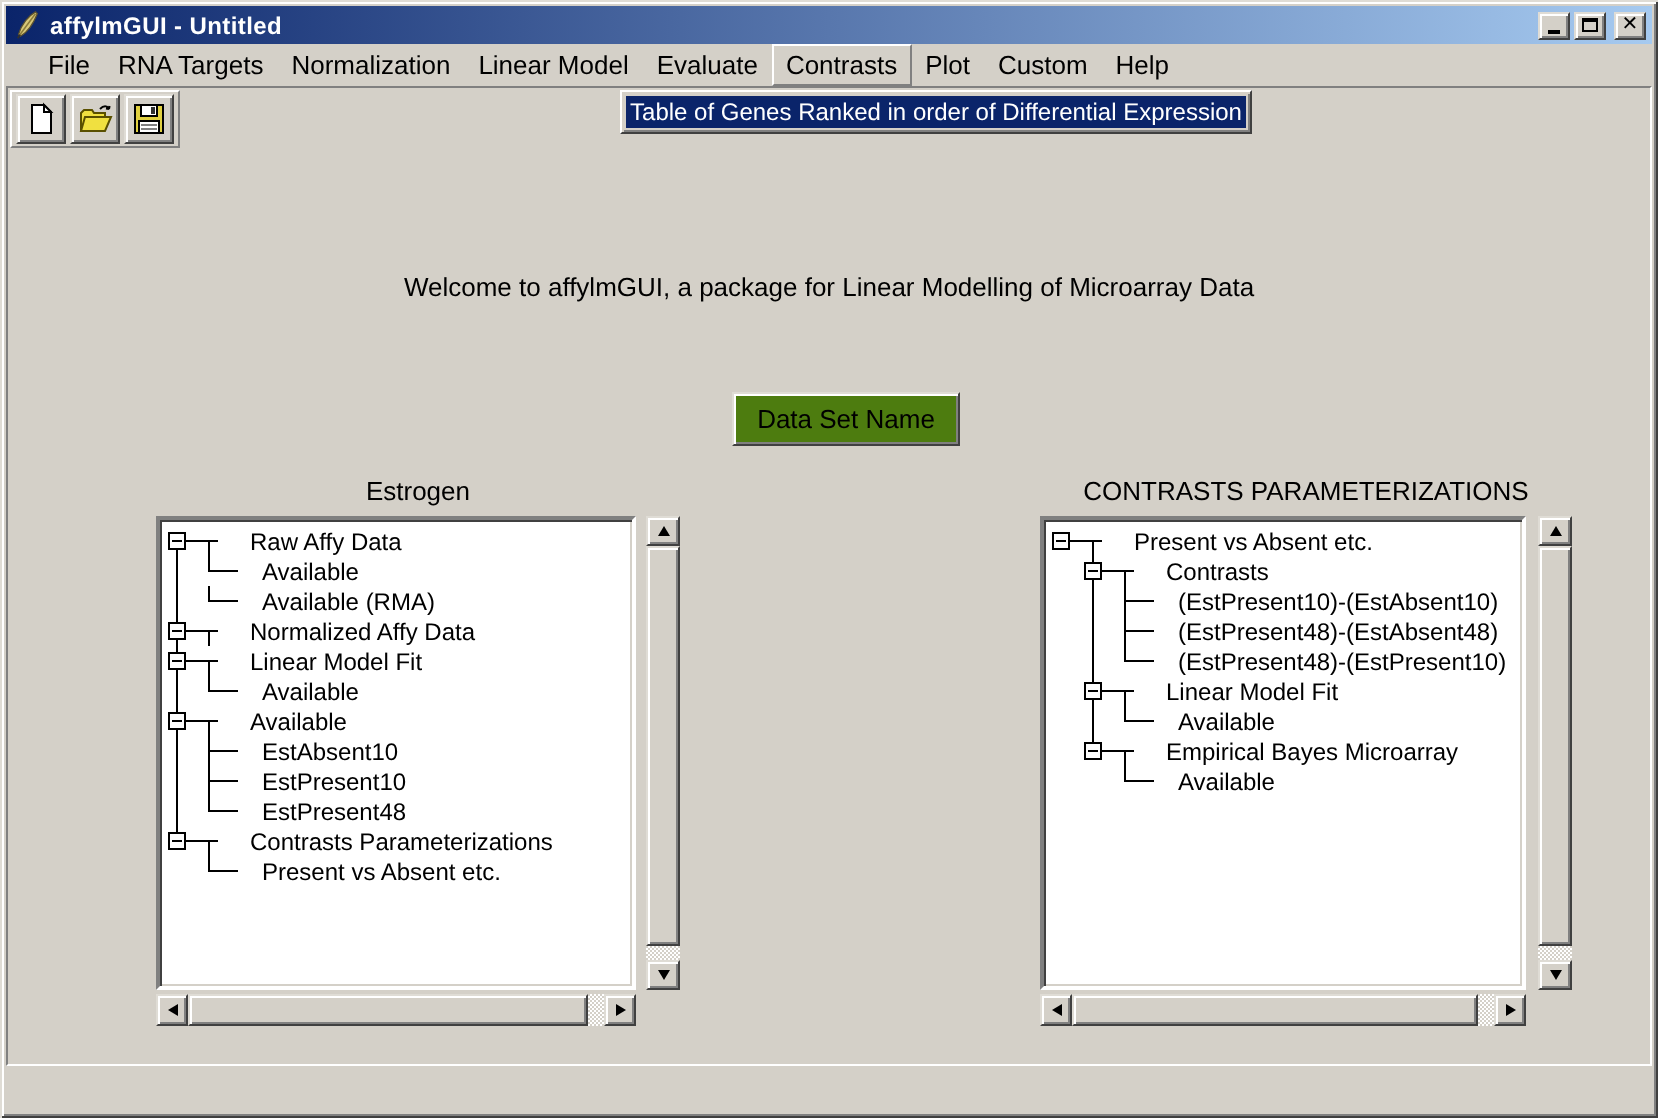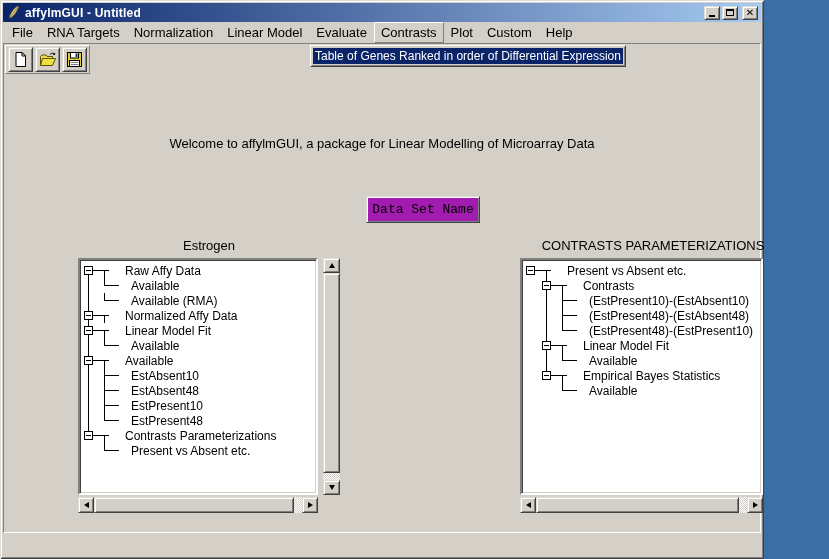--- a/index.html
+++ b/index.html
@@ -1,18 +1,18 @@
 <!DOCTYPE html>
 <html><head>
 <meta charset="utf-8">
 <style>
   html,body{margin:0;padding:0;background:#3a6ea5;}
   *{box-sizing:border-box;cursor:default;}
   .window{
-    position:relative;width:764px;height:559px;background:#d4d0c8;
+    position:relative;width:829px;height:559px;background:#d4d0c8;
     font-family:"Liberation Sans",sans-serif;color:#000;overflow:hidden;
     box-shadow:inset 1px 1px 0 #dfdcd5, inset -1px -1px 0 #404040,
                inset 2px 2px 0 #fff,    inset -2px -2px 0 #808080;
   }
   
   .titlebar{
     position:absolute;left:3px;right:3px;top:3px;height:19px;
     background:linear-gradient(to right,#0a246a,#a6caf0);
     display:flex;align-items:center;padding:0 3px;
   }
@@ -26,21 +26,21 @@
     display:flex;align-items:center;justify-content:center;
     font-size:9px;font-weight:bold;line-height:1;
   }
   .winbtn.close{margin-left:4px;}
   .glyph-min{width:6px;height:2px;background:#000;margin-top:7px;}
   .glyph-max{width:8px;height:7px;border:1px solid #000;border-top:2px solid #000;}
   .glyph-x{font-size:10px;font-weight:bold;font-family:"DejaVu Sans",sans-serif;}
   
   .menubar{
     position:absolute;left:3px;right:3px;top:22px;height:21px;
-    display:flex;align-items:center;font-size:13px;padding-left:2px;
+    display:flex;align-items:center;font-size:13px;padding-left:14px;
   }
   .menuitem{padding:2px 6px;border:1px solid transparent;}
   .menuitem.active{border-color:#fff #808080 #808080 #fff;}
   
   .popup{
     position:absolute;left:310px;top:45px;width:316px;height:22px;z-index:20;
     background:#d4d0c8;border:1px solid;border-color:#fff #404040 #404040 #fff;
     box-shadow:inset 1px 1px 0 #d4d0c8,inset -1px -1px 0 #808080;
     padding:2px;
   }
@@ -67,21 +67,21 @@
   }
   
   .main-title{
     position:absolute;left:0;right:0;top:46px;text-align:center;
     font-family:"DejaVu Serif",serif;font-style:italic;font-weight:bold;
     font-size:34px;line-height:38px;
   }
   .subtitle{position:absolute;left:0;right:0;top:92px;text-align:center;font-size:13px;}
   .dataset-btn{
     position:absolute;left:362px;top:152px;width:114px;height:27px;
-    background:#a21caf;font-size:13px;font-family:Liberation Mono, monospace;
+    background:#4d7c0f;font-size:13px;font-family:Liberation Sans, sans-serif;
     border:1px solid;border-color:#dfdcd5 #404040 #404040 #dfdcd5;
     box-shadow:inset 1px 1px 0 #fff,inset -1px -1px 0 #808080;
     display:flex;align-items:center;justify-content:center;
   }
   
   .tree-group{position:absolute;top:194px;}
   .tg-left{left:74px;width:262px;}
   .tg-right{left:516px;width:266px;}
   .tree-header{height:16px;font-size:13px;font-weight:normal;text-align:center;margin-bottom:4px;white-space:nowrap;}
   .tree-row-wrap{display:flex;}
@@ -243,27 +243,20 @@
               <span class="vl" style="left: 24px; top: 7px; height: 8px;"></span>
               <span class="mb" style="left: 4px;"></span>
               <span class="tl" style="left: 45px;">Available</span>
             </div>
             <div class="trow">
               <span class="vl" style="left: 8px; top: 0px; height: 15px;"></span>
               <span class="vl" style="left: 24px; top: 0px; height: 8px;"></span>
               <span class="vl" style="left: 24px; top: 7px; height: 8px;"></span>
               <span class="hl" style="left: 24px; top: 7px; width: 15px;"></span>
               <span class="tl" style="left: 51px;">EstAbsent10</span>
-            </div>
-            <div class="trow">
-              <span class="vl" style="left: 8px; top: 0px; height: 15px;"></span>
-              <span class="vl" style="left: 24px; top: 0px; height: 8px;"></span>
-              <span class="vl" style="left: 24px; top: 7px; height: 8px;"></span>
-              <span class="hl" style="left: 24px; top: 7px; width: 15px;"></span>
-              <span class="tl" style="left: 51px;">EstAbsent48</span>
             </div>
             <div class="trow">
               <span class="vl" style="left: 8px; top: 0px; height: 15px;"></span>
               <span class="vl" style="left: 24px; top: 0px; height: 8px;"></span>
               <span class="vl" style="left: 24px; top: 7px; height: 8px;"></span>
               <span class="hl" style="left: 24px; top: 7px; width: 15px;"></span>
               <span class="tl" style="left: 51px;">EstPresent10</span>
             </div>
             <div class="trow">
               <span class="vl" style="left: 8px; top: 0px; height: 15px;"></span>
@@ -357,21 +350,21 @@
               <span class="vl" style="left: 24px; top: 0px; height: 15px;"></span>
               <span class="vl" style="left: 40px; top: 0px; height: 8px;"></span>
               <span class="hl" style="left: 40px; top: 7px; width: 15px;"></span>
               <span class="tl" style="left: 67px;">Available</span>
             </div>
             <div class="trow">
               <span class="vl" style="left: 24px; top: 0px; height: 8px;"></span>
               <span class="hl" style="left: 28px; top: 7px; width: 17px;"></span>
               <span class="vl" style="left: 40px; top: 7px; height: 8px;"></span>
               <span class="mb" style="left: 20px;"></span>
-              <span class="tl" style="left: 61px;">Empirical Bayes Statistics</span>
+              <span class="tl" style="left: 61px;">Empirical Bayes Microarray</span>
             </div>
             <div class="trow">
               <span class="vl" style="left: 40px; top: 0px; height: 8px;"></span>
               <span class="hl" style="left: 40px; top: 7px; width: 15px;"></span>
               <span class="tl" style="left: 67px;">Available</span>
             </div>
           </div>
         <div class="vsb dither">
           <span class="sb-btn">
               <span class="tri tri-up"></span>

